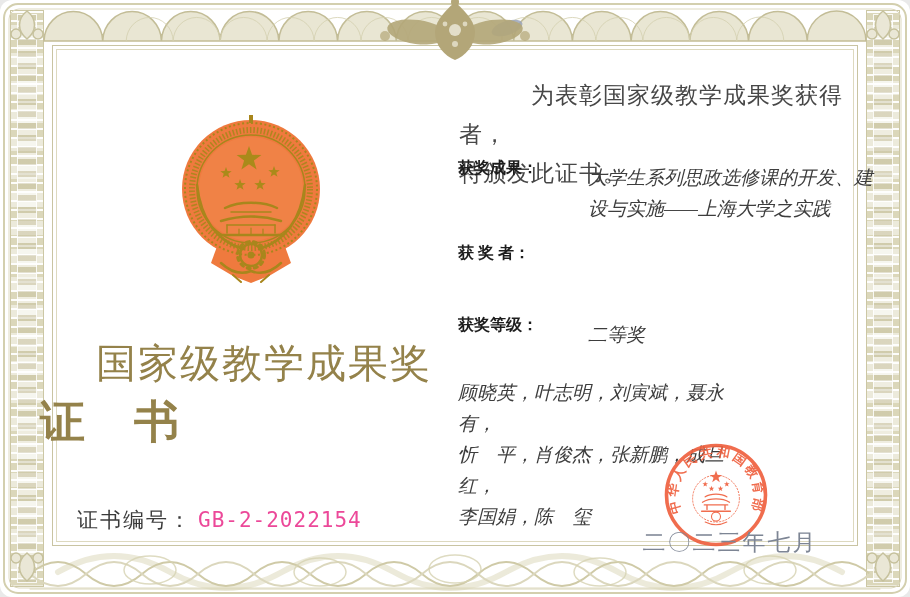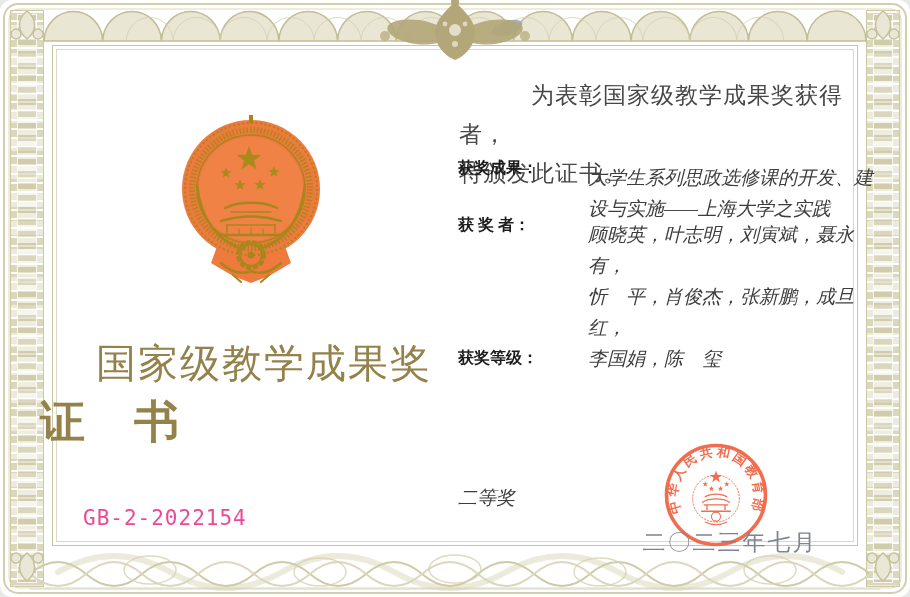--- a/index.html
+++ b/index.html
@@ -38,22 +38,22 @@
     color:#94824a;
   }
   
   .intro{
     position:absolute;left:459px;top:76px;width:430px;margin:0;
     font-size:23px;line-height:39px;letter-spacing:1px;color:#474747;
     text-indent:72px;white-space:pre-line;
   }
   .field{position:absolute;left:458px;display:flex;align-items:flex-start;}
   .field-achievement{top:158px;}
-  .field-winners{top:215px;}
-  .field-grade{top:348px;flex-direction:column;}
+  .field-winners{top:243px;flex-direction:column;}
+  .field-grade{top:315px;}
   .field-label{
     flex:0 0 130px;font-size:16px;font-weight:700;color:#1d1d1d;
     font-family:Liberation Serif, serif;white-space:nowrap;
   }
   .field-value{
     font-size:19px;line-height:31px;color:#3d3d3d;white-space:pre-line;
     padding-top:4px;width:300px;font-style:italic;
   }
   
   .serial{position:absolute;left:77px;top:506px;display:flex;align-items:baseline;}
@@ -193,20 +193,21 @@
 忻　平，肖俊杰，张新鹏，成旦红，
 李国娟，陈　玺</span>
     </div>
 
     <div class="field field-grade">
       <span class="field-label">获奖等级：</span>
       <span class="field-value">二等奖</span>
     </div>
 
     <div class="serial">
+      <span class="serial-label">证书编号：</span>
       <span class="serial-number">GB-2-2022154</span>
     </div>
 
     <svg class="seal" viewBox="0 0 120 120">
       <g opacity="0.92">
         <circle cx="60" cy="60" r="55" fill="none" stroke="#ef6140" stroke-width="4"></circle>
         <defs>
           <path id="sealArc" d="M22.8,81.5 A43,43 0 1 1 97.2,81.5" fill="none"></path>
         </defs>
         <text font-size="14.5" letter-spacing="3" fill="#ef6140" font-family="Liberation Sans, DejaVu Sans, sans-serif" font-weight="bold">

